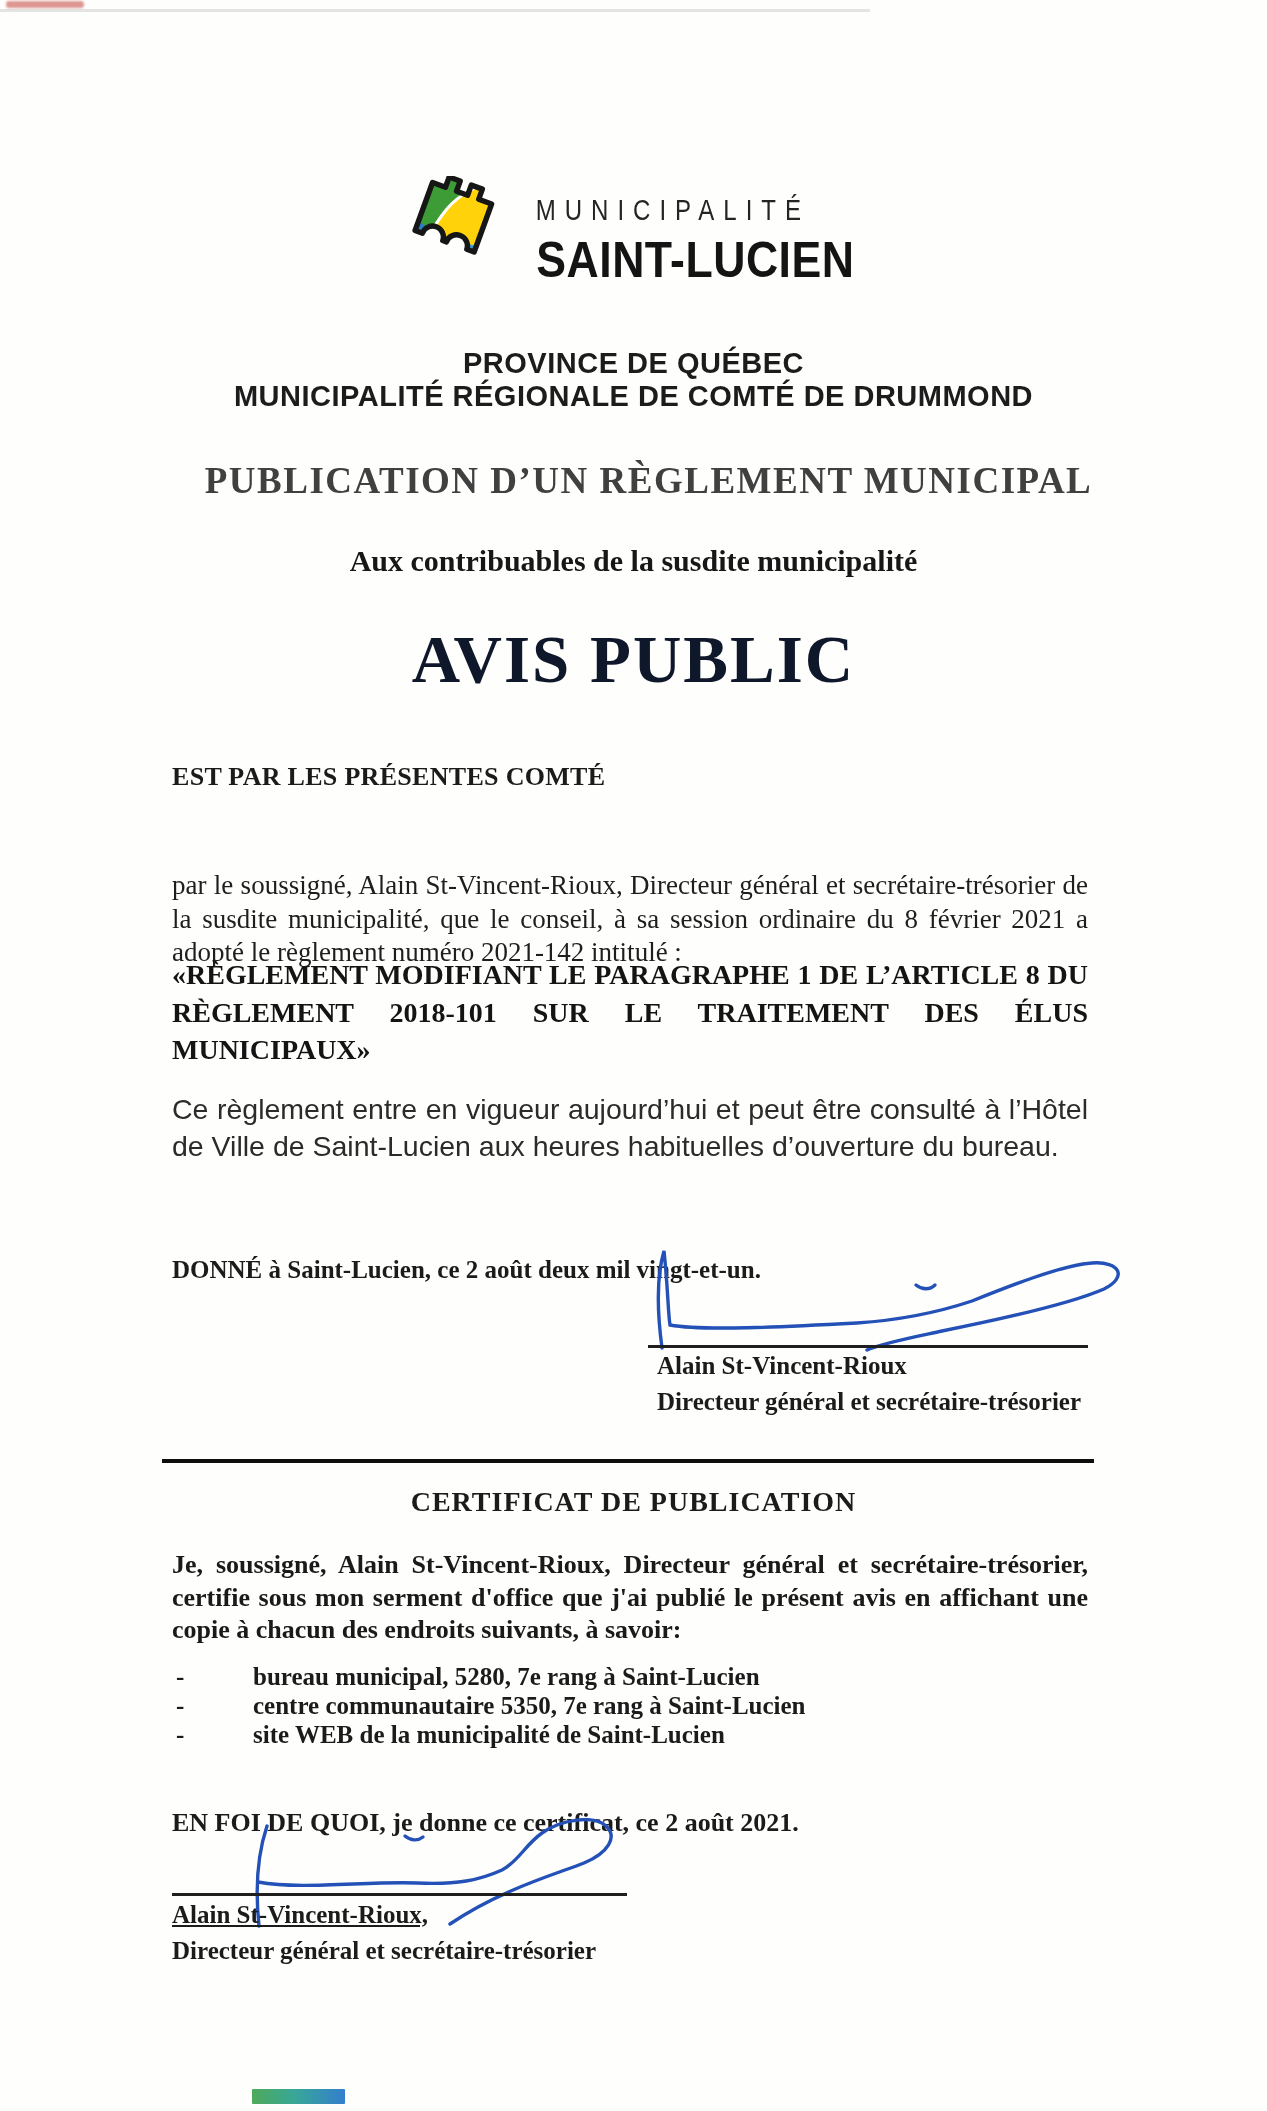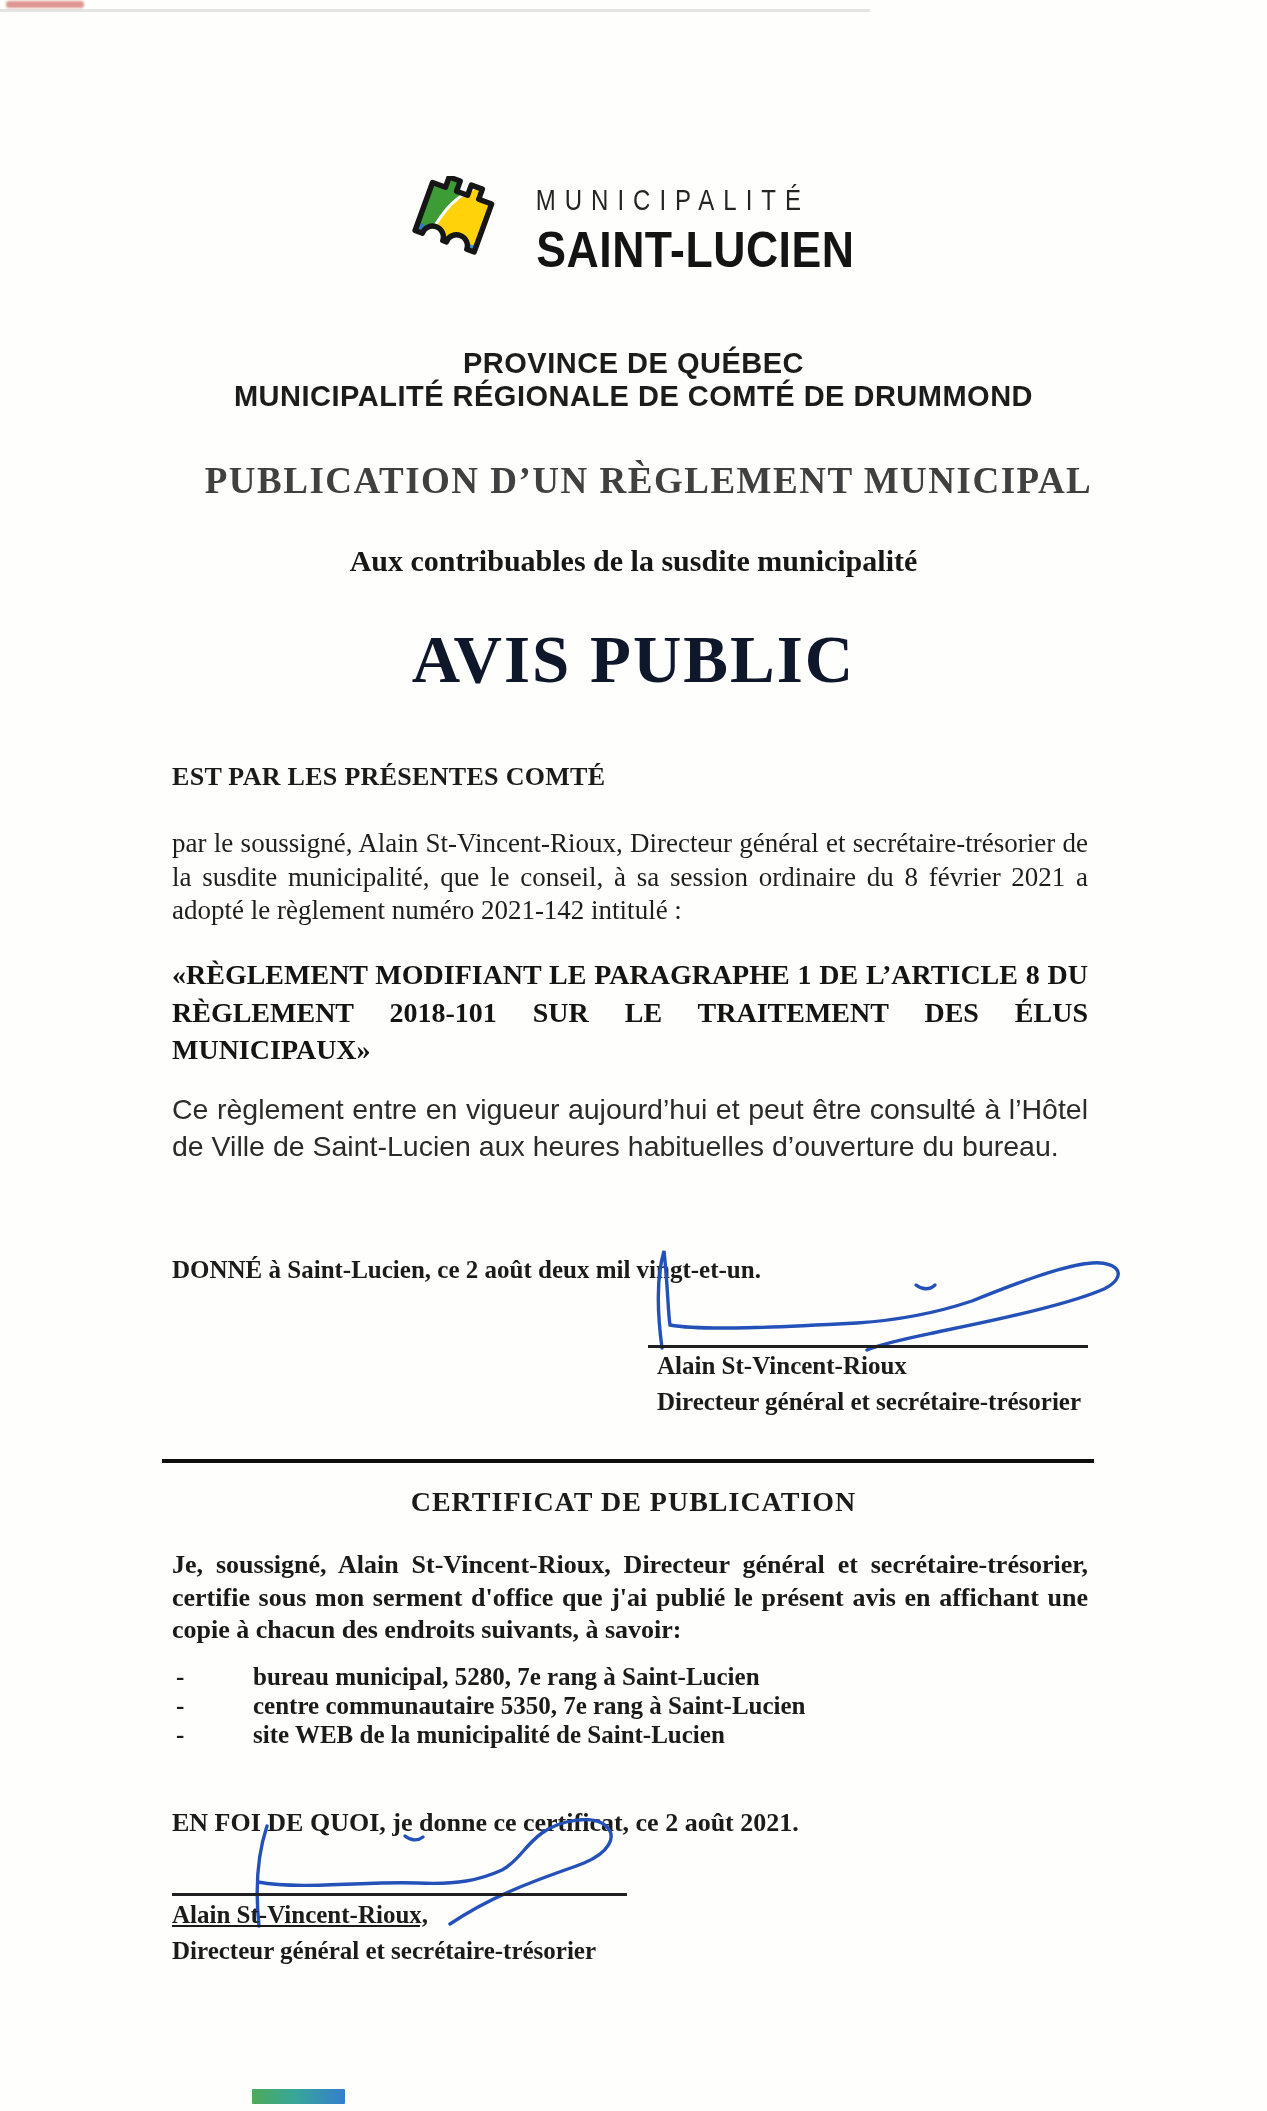--- a/index.html
+++ b/index.html
@@ -11,36 +11,36 @@
     font-family:"Liberation Serif", serif;
     color:#1b1b1b;
     overflow:hidden;
   }
   
   .artifact-red{position:absolute;left:6px;top:1px;width:78px;height:7px;background:#c8524a;opacity:.6;border-radius:3px;filter:blur(1px);}
   .artifact-topline{position:absolute;left:0;top:9px;width:870px;height:3px;background:#8a8a8a;opacity:.22;}
   .artifact-bottom{position:absolute;left:252px;top:2089px;width:93px;height:15px;background:linear-gradient(90deg,#3fa24b 0%,#27a08e 45%,#2273c9 100%);opacity:.92;border-radius:1px;}
 
   
-  .logo-wrap{position:absolute;top:176px;left:50%;transform:translateX(-51%);display:flex;align-items:center;gap:20px;}
+  .logo-wrap{position:absolute;top:176px;left:50%;transform:translateX(-51%);display:flex;align-items:flex-end;gap:20px;}
   .logo-mark{display:block;}
   .logo-text{display:flex;flex-direction:column;justify-content:center;}
   .logo-line1{font-family:"Liberation Sans",sans-serif;font-weight:400;font-size:24px;letter-spacing:9px;color:#242424;transform:scaleY(1.25);transform-origin:left center;white-space:nowrap;}
   .logo-line2{font-family:"Liberation Sans",sans-serif;font-weight:700;font-size:46px;letter-spacing:0.5px;color:#141414;transform:scale(0.97,1.1);transform-origin:left center;margin-top:8px;white-space:nowrap;}
 
   .centered{position:absolute;left:0;width:100%;text-align:center;}
   .province{top:347px;font-family:"Liberation Sans",sans-serif;font-weight:700;font-size:29px;line-height:33px;letter-spacing:.5px;color:#1c1c1c;}
   .pub-title{top:459px;font-weight:700;font-size:37px;letter-spacing:1.5px;color:#404040;padding-left:15px;}
   .addressee{top:544px;font-weight:700;font-size:30px;color:#171717;}
   .avis{top:621px;font-weight:700;font-size:67px;letter-spacing:2px;color:#0f172a;}
 
   .abs{position:absolute;}
   .content-x{left:172px;width:916px;}
   .est-par{top:762px;font-weight:700;font-size:26px;letter-spacing:.3px;}
-  .intro{top:827px;font-size:27px;line-height:33.5px;text-align:justify;color:#1e1e1e;}
+  .intro{top:869px;font-size:27px;line-height:33.5px;text-align:justify;color:#1e1e1e;}
   .regtitle{top:956px;font-weight:700;font-size:28px;line-height:37.5px;text-align:justify;color:#141414;}
   .effect{top:1091px;font-family:"Liberation Sans",sans-serif;font-size:28.5px;line-height:36.5px;text-align:justify;color:#2b2b2b;}
   .dated{top:1256px;font-weight:700;font-size:25px;}
 
   .sigline{height:3px;background:#1f1f1f;}
   .sig1-svg{left:642px;top:1243px;}
   .sig1-line{left:648px;top:1345px;width:440px;}
   .sig1-name{left:657px;top:1352px;font-weight:700;font-size:25px;}
   .sig1-title{left:657px;top:1388px;font-weight:700;font-size:25px;}
 

